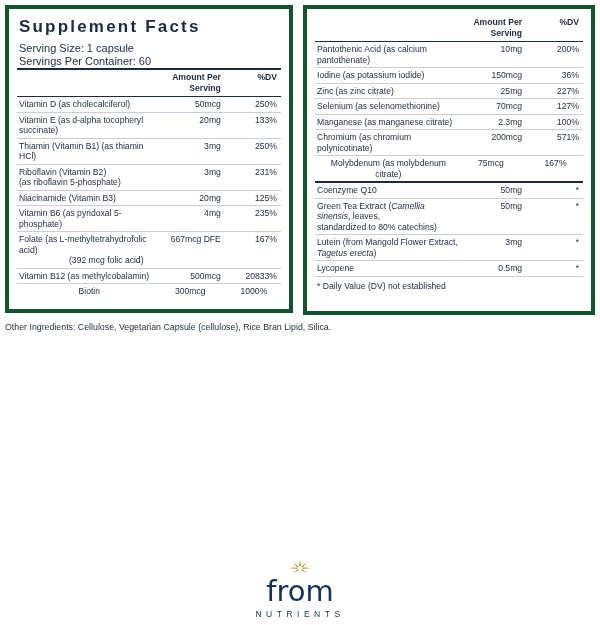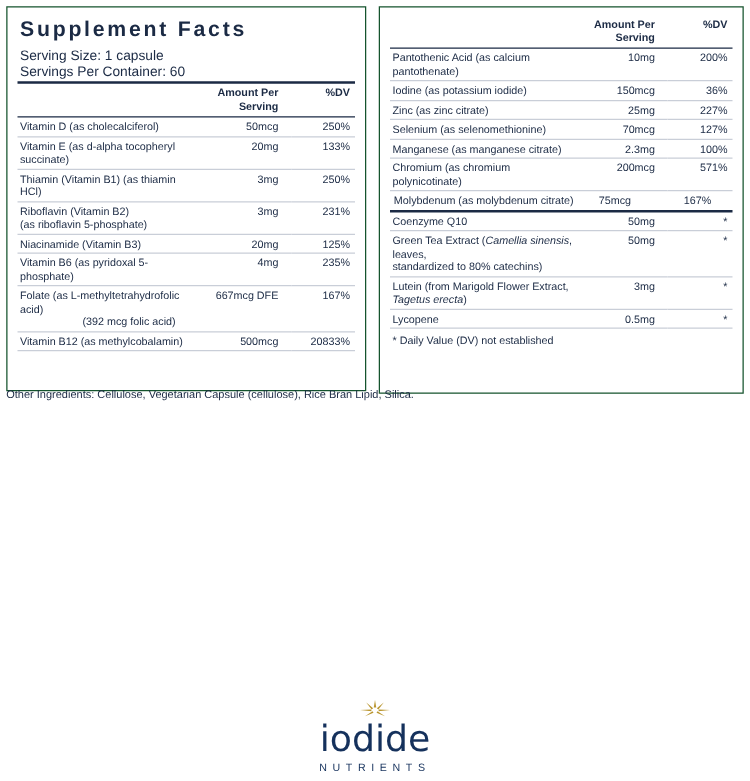--- a/index.html
+++ b/index.html
@@ -10,21 +10,21 @@
   body {
     width: 600px;
     height: 625px;
     font-family: "Liberation Sans", sans-serif;
     color: #1b2a44;
     position: relative;
     overflow: hidden;
   }
   .panel {
     position: absolute;
-    border: 1px solid #14532d;
+    border: 4px solid #14532d;
     box-sizing: border-box;
   }
   #left-panel {
     left: 5px;
     top: 5px;
     width: 288px;
     height: 308px;
     padding: 0;
   }
   #right-panel {
@@ -88,21 +88,21 @@
   .row td { border-bottom: 1px solid #c9ced8; }
   .row.last td { border-bottom: none; text-align: center; }
   .ital { font-style: italic; }
   .footnote {
     font-size: 8.6px;
     padding: 4px 2px 0 2px;
   }
   #other-ingredients {
     position: absolute;
     left: 5px;
-    top: 310px;
+    top: 322px;
     width: 560px;
     font-size: 8.8px;
     color: #1b2a44;
   }
   #logo-block {
     position: absolute;
     left: 0;
     top: 560px;
     width: 600px;
     text-align: center;
@@ -193,20 +193,25 @@
           <span>Folate (as L-methyltetrahydrofolic acid)</span><br>
           <span style="padding-left:50px; display:inline-block;">(392 mcg folic acid)</span>
         </td>
         <td class="c-amt">667mcg DFE</td>
         <td class="c-dv">167%</td>
       </tr>
       <tr class="row">
         <td class="c-name">Vitamin B12 (as methylcobalamin)</td>
         <td class="c-amt">500mcg</td>
         <td class="c-dv">20833%</td>
+      </tr>
+      <tr class="row last">
+        <td class="c-name">Biotin</td>
+        <td class="c-amt">300mcg</td>
+        <td class="c-dv">1000%</td>
       </tr>
     </tbody>
       </table>
   </div>
 </div>
 
 <div class="panel" id="right-panel">
   <div class="inner">
     <table>
       <tbody>
@@ -304,15 +309,15 @@
         <path d="M13 0 L14 6 L12 6 Z"></path>
         <path d="M6 2 L11.5 6.5 L10.3 7.5 Z"></path>
         <path d="M20 2 L14.5 6.5 L15.7 7.5 Z"></path>
         <path d="M1 8 L10 7.5 L10.2 9 Z"></path>
         <path d="M25 8 L16 7.5 L15.8 9 Z"></path>
         <path d="M5 13 L11 9 L11.8 10.2 Z"></path>
         <path d="M21 13 L15 9 L14.2 10.2 Z"></path>
       </g>
     </svg>
   </div>
-  <div class="logo-word">iodide</div>
+  <div class="logo-word">from</div>
   <div class="logo-sub">NUTRIENTS</div>
 </div>
 
 </body></html>

